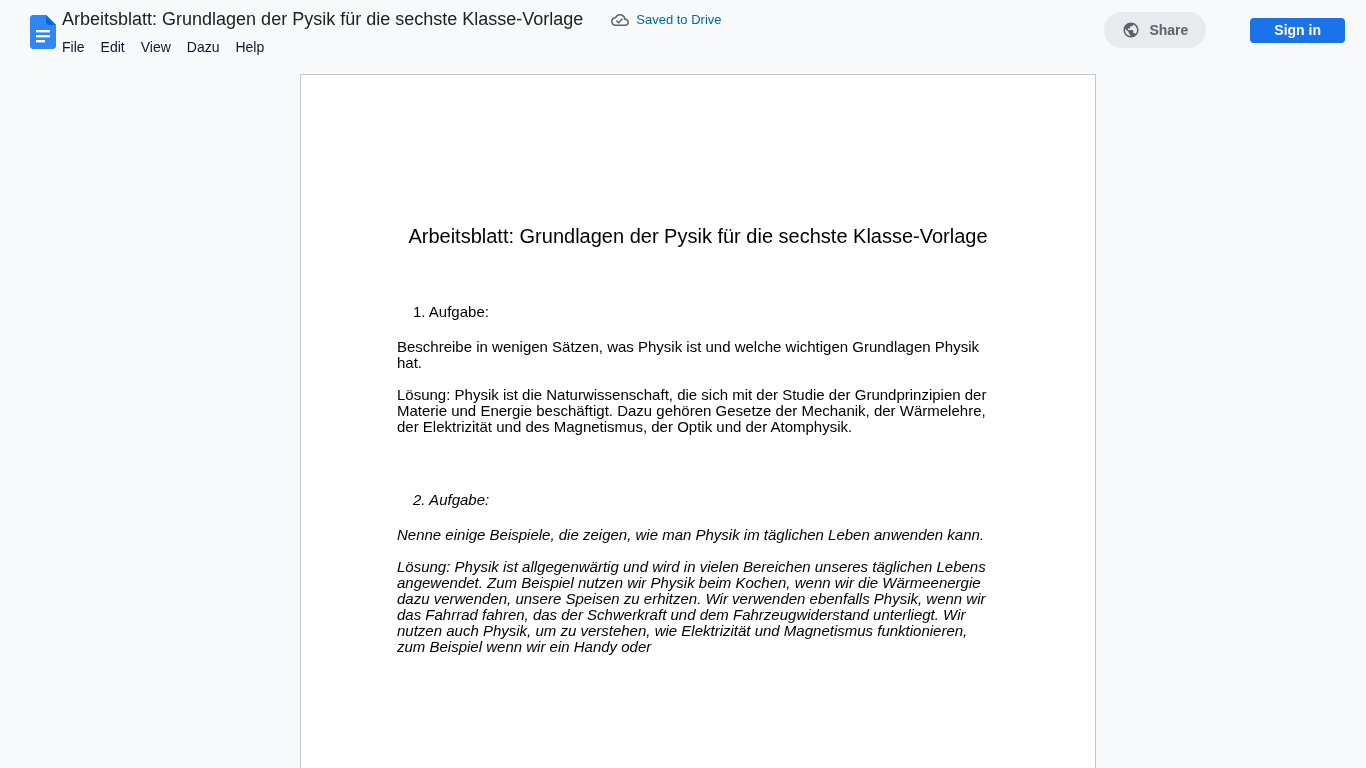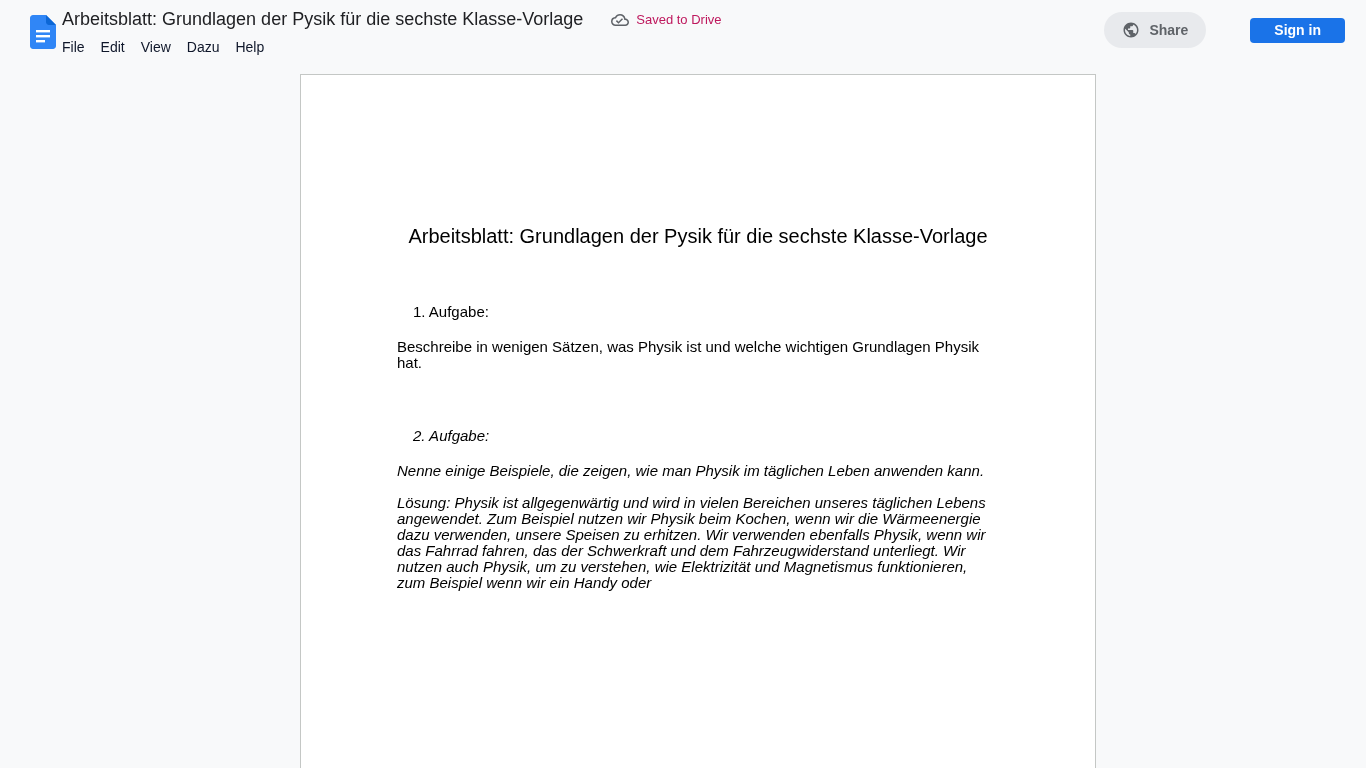--- a/index.html
+++ b/index.html
@@ -12,21 +12,21 @@
     color: #202124;
     position: relative;
   }
 
   
   .header { position: absolute; top: 0; left: 0; width: 1366px; height: 66px; }
   .docs-icon { position: absolute; left: 30px; top: 15px; width: 26px; height: 34px; }
   .title-block { position: absolute; left: 62px; top: 9px; }
   .title-row { display: flex; align-items: center; }
   .doc-name { font-size: 18px; color: #202124; white-space: nowrap; }
-  .saved-chip { display: flex; align-items: center; margin-left: 28px; color: #be185d; font-size: 13px; cursor: default; }
+  .saved-chip { display: flex; align-items: center; margin-left: 28px; color: #0369a1; font-size: 13px; cursor: default; }
   .saved-chip svg { margin-right: 7px; }
   .menu-row { display: flex; margin-top: 7px; margin-left: -8px; }
   .menu-item {
     font-size: 14px; color: #0f172a; padding: 2px 8px; border-radius: 4px; cursor: pointer;
   }
 
   .header-right { position: absolute; top: 0; right: 0; height: 60px; display: flex; align-items: center; }
   .share-btn {
     height: 36px; border: none; border-radius: 18px;
     background: #e8eaed; color: #5f6368;
@@ -107,20 +107,21 @@
 </div>
 
 <div class="page">
   <div class="page-content">
 
     <div class="doc-title">Arbeitsblatt: Grundlagen der Pysik für die sechste Klasse-Vorlage</div>
 
     <div class="section">
       <p class="task-heading">1. Aufgabe:</p>
       <p class="body-para">Beschreibe in wenigen Sätzen, was Physik ist und welche wichtigen Grundlagen Physik hat.</p>
+      <p class="body-para">Lösung: Physik ist die Naturwissenschaft, die sich mit der Studie der Grundprinzipien der Materie und Energie beschäftigt. Dazu gehören Gesetze der Mechanik, der Wärmelehre, der Elektrizität und des Magnetismus, der Optik und der Atomphysik.</p>
     </div>
 
     <div class="section">
       <p class="task-heading">2. Aufgabe:</p>
       <p class="body-para">Nenne einige Beispiele, die zeigen, wie man Physik im täglichen Leben anwenden kann.</p>
       <p class="body-para">Lösung:  Physik ist allgegenwärtig und wird in vielen Bereichen unseres täglichen Lebens angewendet. Zum Beispiel nutzen wir Physik beim Kochen, wenn wir die Wärmeenergie dazu verwenden, unsere Speisen zu erhitzen. Wir verwenden ebenfalls Physik, wenn wir das Fahrrad fahren, das der Schwerkraft und dem Fahrzeugwiderstand unterliegt. Wir nutzen auch Physik, um zu verstehen, wie Elektrizität und Magnetismus funktionieren, zum Beispiel wenn wir ein Handy oder</p>
     </div>
 
   </div>
 </div>

